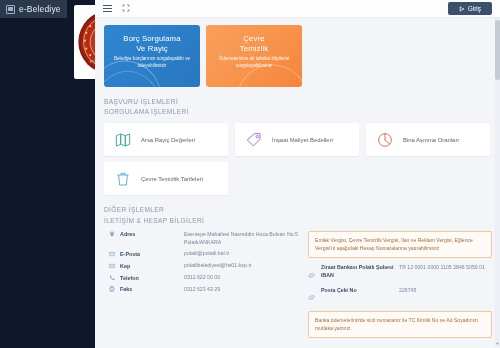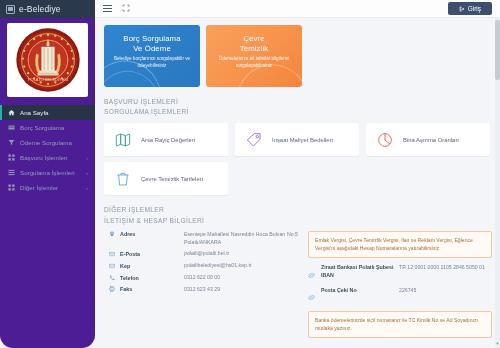--- a/index.html
+++ b/index.html
@@ -7,23 +7,23 @@
     width: 500px; height: 348px;
     overflow: hidden;
     font-family: "Liberation Sans", sans-serif;
     background: #f4f6f9;
   }
   .app { display: flex; width: 500px; height: 348px; }
 
   
   .sidebar {
     width: 95px; height: 348px;
-    background: #4c1d95;
+    background: #0f172a;
     flex: 0 0 95px;
-    display: flex; flex-direction: column; border-radius: 13px;
+    display: flex; 
   }
   .brand {
     height: 18px;
     background: #2b394d;
     display: flex; align-items: center;
     padding: 0 6px; gap: 4px;
   }
   .brand-mark {
     width: 9px; height: 9px;
     border: 1.2px solid #9fb0c4;
@@ -369,21 +369,21 @@
 
     <div class="content">
 
       <div class="hero-row">
 
         <div class="hero blue">
           <span class="swoosh"></span>
           <span class="swoosh2"></span>
           <h3>
             <span>Borç Sorgulama</span><br>
-            <span>Ve Ödeme</span>
+            <span>Ve Rayiç</span>
           </h3>
           <p>Belediye borçlarınızı sorgulayabilir ve ödeyebilirsiniz</p>
         </div>
 
         <div class="hero orange">
           <span class="swoosh"></span>
           <h3>
             <span>Çevre</span><br>
             <span>Temizlik</span>
           </h3>

